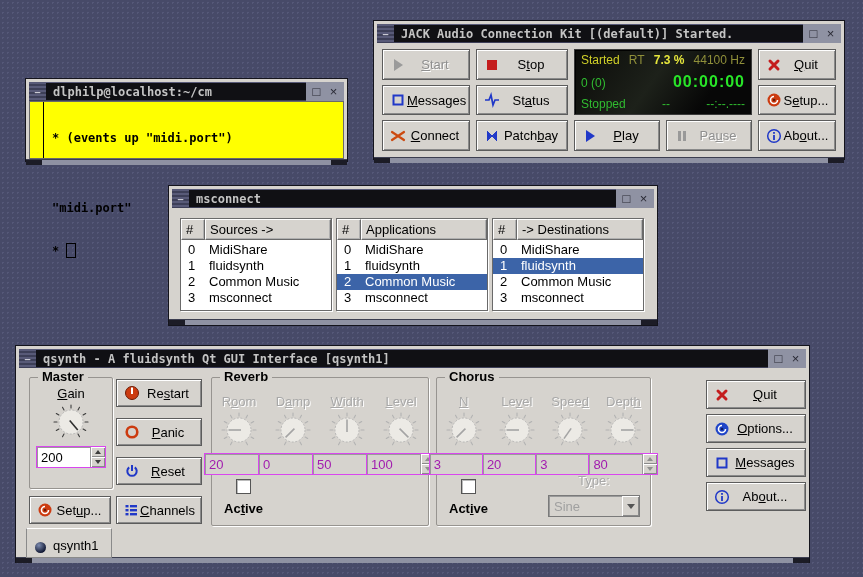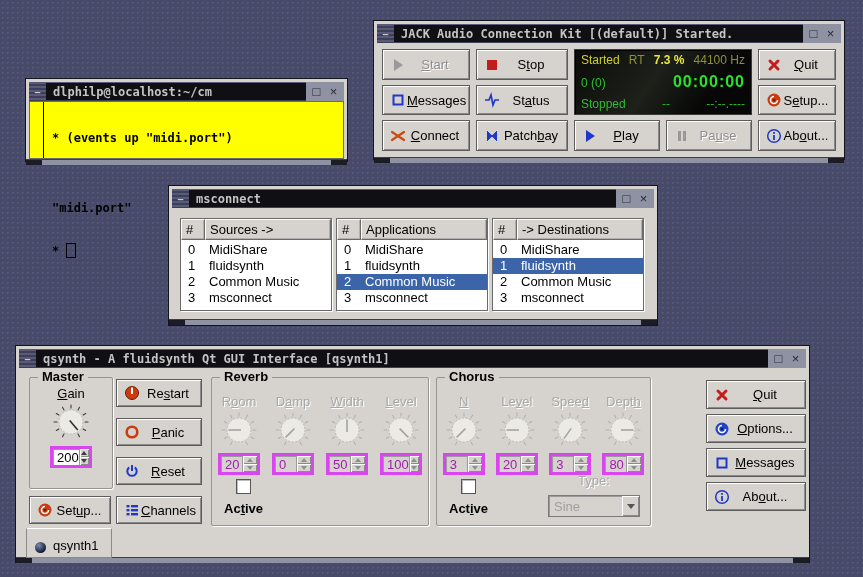--- a/index.html
+++ b/index.html
@@ -24,21 +24,21 @@
     background:linear-gradient(90deg,#1c1c26 0 16px,#8F92A3 16px calc(100% - 16px),#1c1c26 calc(100% - 16px));}
   
   .btn{background:#D6D3CE;border:1px solid #5c5c5c;box-shadow:inset 1px 1px 0 #fff, inset -1px -1px 0 #8a8a8a;
     display:flex;align-items:center;padding:0 6px;cursor:pointer;box-sizing:border-box;}
   .btn .ic{width:18px;display:flex;align-items:center;justify-content:center;flex:none;}
   .btn .lb{flex:1;text-align:center;white-space:nowrap;}
   .btn.dis{cursor:default;}
   .btn.dis .lb{color:#8f8f8f;text-shadow:1px 1px 0 #fff;}
   .mn{text-decoration:underline;}
   .dis-txt{color:#a8a8a8;text-shadow:1px 1px 0 #fff;}
-  .spin{display:flex;height:22px;box-sizing:border-box;width:42px;border:3px solid #d946ef;box-shadow:inset 1px 1px 0 #9a9a9a;background:#fff;}
+  .spin{display:flex;height:22px;box-sizing:border-box;width:70px;border:1px solid #d946ef;box-shadow:inset 1px 1px 0 #9a9a9a;background:#fff;}
   .spin .spin-val{flex:1;display:flex;align-items:center;padding-left:4px;font-size:13px;}
   .spin.dis{background:#D6D3CE;}
   .spin.dis .spin-val{color:#a21caf;}
   .spin-arrs{width:14px;display:flex;flex-direction:column;border-left:1px solid #9a9a9a;}
   .sa{flex:1;background:#D6D3CE;display:flex;align-items:center;justify-content:center;box-shadow:inset 1px 1px 0 #fff, inset -1px -1px 0 #8a8a8a;}
   .sa::before{content:"";border-left:3px solid transparent;border-right:3px solid transparent;}
   .sa.up::before{border-bottom:4px solid #3c3c3c;}
   .sa.dn::before{border-top:4px solid #3c3c3c;}
   .spin.dis .sa.up::before{border-bottom-color:#8f8f8f;}
   .spin.dis .sa.dn::before{border-top-color:#8f8f8f;}
@@ -73,21 +73,21 @@
     padding:2px 4px;font-size:13px;white-space:nowrap;overflow:hidden;}
   .mhead .hc.idx{width:14px;flex:none;}
   .mhead .hc.nm{flex:1;}
   .mrows{padding:2px 0;height:66px;}
   .mrow{display:flex;height:16px;line-height:16px;font-size:13px;}
   .mrow .ri{width:28px;padding-left:7px;box-sizing:border-box;flex:none;}
   .mrow .rn{flex:1;padding-right:2px;}
   .mrow.sel{background:#3C64A8;color:#fff;}
   
   .q-body{position:relative;height:189px;}
-  .q-abs{position:absolute;box-sizing:border-box;}
+  .q-abs{position:absolute;box-sizing:border-box;justify-content:flex-end;}
   .combo{display:flex;height:22px;width:92px;border:1px solid #7a7a7a;box-shadow:inset 1px 1px 0 #9a9a9a;background:#D6D3CE;box-sizing:border-box;}
   .combo .cv{flex:1;display:flex;align-items:center;padding-left:5px;color:#a0a0a0;}
   .combo .cb{width:17px;background:#D6D3CE;box-shadow:inset 1px 1px 0 #fff, inset -1px -1px 0 #8a8a8a;display:flex;align-items:center;justify-content:center;}
   .combo .cb::before{content:"";border-left:4px solid transparent;border-right:4px solid transparent;border-top:5px solid #555;}
   .tab{position:absolute;left:7px;top:160px;height:24px;background:#D6D3CE;border:1px solid #8a8a8a;border-top-color:#fff;
     display:flex;align-items:flex-end;gap:7px;padding:0 12px 4px 8px;}
   .sphere{width:11px;height:11px;border-radius:50%;background:radial-gradient(circle at 35% 30%,#7e8cb0,#0e1530 75%);}
   .activerow{position:absolute;display:flex;align-items:center;gap:7px;font-weight:bold;flex-direction:column;}
 </style>
 </head>

